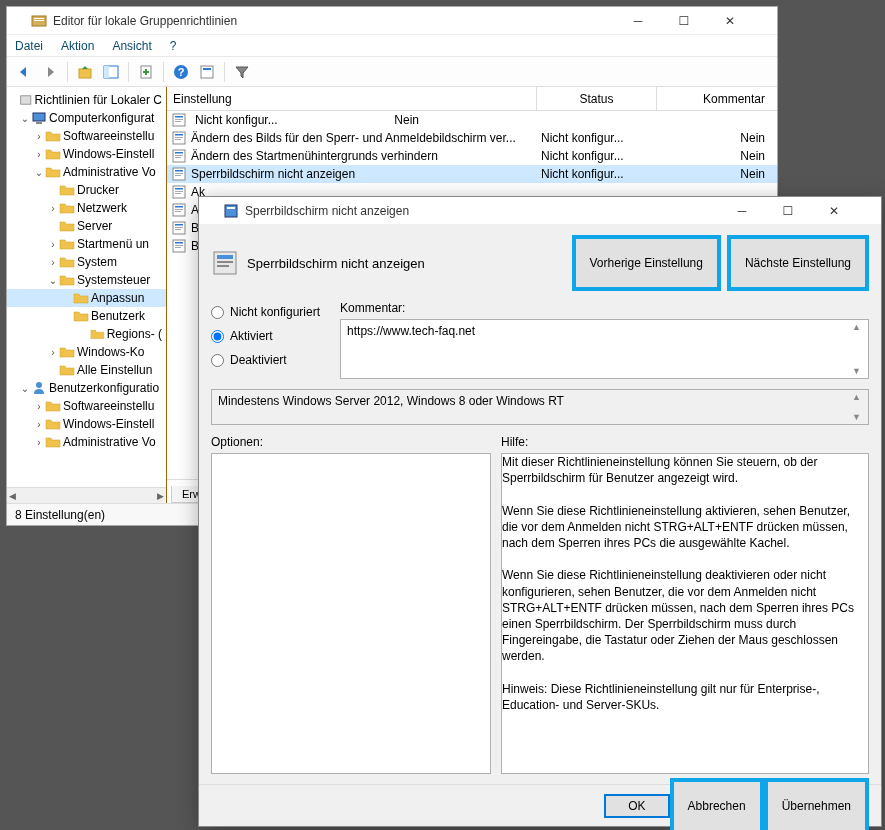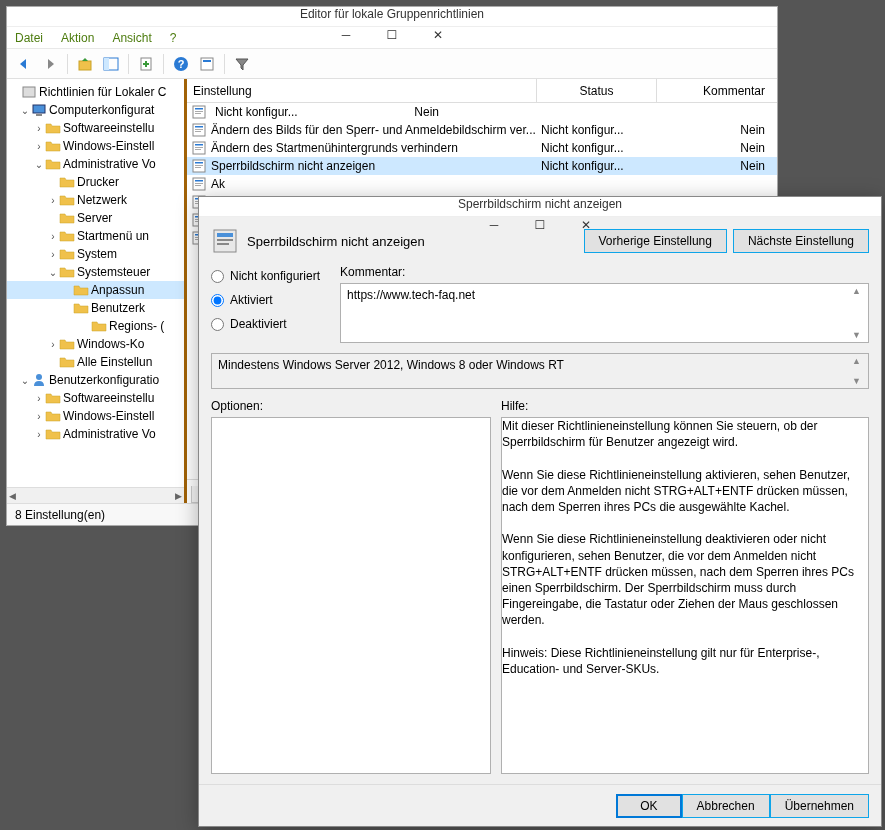--- a/index.html
+++ b/index.html
@@ -1,31 +1,31 @@
 <!DOCTYPE html>
 <html><head>
 <meta charset="utf-8">
 <style>
 * { box-sizing: border-box; margin: 0; padding: 0; }
 body { font-family: "Segoe UI", Tahoma, sans-serif; font-size: 12px; background: #555; width: 885px; height: 830px; position: relative; overflow: hidden; }
 
 
 .main-window { position: absolute; left: 6px; top: 6px; width: 772px; height: 520px; background: #fff; border: 1px solid #aaa; display: flex; flex-direction: column; }
-.titlebar { height: 20px; background: #fff; display: flex; align-items: center; padding: 0 24px; border-bottom: 1px solid #eee; flex-direction: column; }
+.titlebar { height: 28px; background: #fff; display: flex; align-items: center; padding: 0 24px; border-bottom: 1px solid #eee; }
 .titlebar .icon { width: 16px; height: 16px; margin-right: 6px; }
 .titlebar .title { flex: 1; color: #333; }
 .titlebar .winbtns { display: flex; }
 .titlebar .winbtn { width: 46px; height: 28px; display: flex; align-items: center; justify-content: center; color: #333; }
-.menubar { height: 22px; display: flex; align-items: center; padding: 0 6px; gap: 14px; color: #4d7c0f; border-bottom: 1px solid #e8e8e8; }
+.menubar { height: 22px; display: flex; align-items: center; padding: 0 6px; gap: 14px; color: #0c4a6e; border-bottom: 1px solid #e8e8e8; }
 .menubar span { padding: 2px 2px; }
 .toolbar { height: 30px; display: flex; align-items: center; padding: 0 6px; gap: 4px; border-bottom: 1px solid #e0e0e0; background: #fdfdfd; }
 .toolbar .tbtn { width: 22px; height: 22px; display: flex; align-items: center; justify-content: center; }
 .toolbar .sep { width: 1px; height: 20px; background: #ddd; margin: 0 2px; }
 .content { flex: 1; display: flex; overflow: hidden; }
-.tree { width: 180px; border-right: 3px solid #a16207; overflow: hidden; padding: 4px 0; position: relative; }
+.tree { width: 160px; border-right: 1px solid #a16207; overflow: hidden; padding: 4px 0; position: relative; }
 .tree-row { display: flex; align-items: center; height: 18px; white-space: nowrap; padding-right: 4px; }
 .tree-row .exp { width: 12px; text-align: center; color: #555; font-size: 10px; }
 .tree-row .ticon { width: 16px; height: 16px; margin-right: 2px; }
 .tree-row.sel { background: #cde8ff; }
 .folder { fill: #f0c14b; stroke: #c9a227; stroke-width: 0.5; }
 .main-pane { flex: 1; display: flex; flex-direction: column; }
 .settings-header { display: flex; background: #fff; border-bottom: 1px solid #ddd; height: 24px; align-items: center; }
 .settings-header .col1 { flex: 1; padding-left: 6px; border-right: 1px solid #ddd; height: 100%; display: flex; align-items: center; }
 .settings-header .col2 { width: 120px; text-align: center; border-right: 1px solid #ddd; height: 100%; display: flex; align-items: center; justify-content: center; }
 .settings-header .col3 { width: 120px; text-align: right; padding-right: 12px; height: 100%; display: flex; align-items: center; justify-content: flex-end; }
@@ -41,21 +41,21 @@
 .statusbar { height: 22px; border-top: 1px solid #ddd; padding: 2px 8px; display: flex; align-items: center; background: #f8f8f8; }
 
 
 .dialog { position: absolute; left: 198px; top: 196px; width: 684px; height: 631px; background: #f0f0f0; border: 1px solid #888; display: flex; flex-direction: column; box-shadow: 0 4px 20px rgba(0,0,0,0.3); }
 .dialog .titlebar { background: #fff; }
 .dialog-body { flex: 1; padding: 10px 12px; display: flex; flex-direction: column; gap: 10px; overflow: hidden; }
 .dlg-header { display: flex; align-items: center; }
 .dlg-header .hicon { width: 28px; height: 28px; margin-right: 8px; }
 .dlg-header .htitle { flex: 1; font-size: 13px; }
 .dlg-header .btn { margin-left: 6px; }
-.btn { background: #e1e1e1; border: 1px solid #0ea5e9; padding: 4px 14px; font-size: 12px; font-family: inherit; }
+.btn { background: #e1e1e1; border: 4px solid #0ea5e9; padding: 17px 14px; font-size: 12px; font-family: inherit; }
 .btn.primary { border: 2px solid #0078d7; padding: 3px 22px; }
 .radio-section { display: flex; gap: 20px; align-items: flex-start; }
 .radios { display: flex; flex-direction: column; gap: 10px; padding-top: 4px; }
 .radio-row { display: flex; align-items: center; gap: 6px; }
 .comment-area { flex: 1; }
 .comment-area .label { margin-bottom: 4px; }
 .textbox { width: 100%; border: 1px solid #b0b0b0; background: #fff; padding: 4px 6px; font-family: inherit; font-size: 12px; position: relative; }
 .comment-box { height: 60px; }
 .supported-row { display: flex; gap: 12px; align-items: flex-start; }
 .supported-row .label { width: 200px; text-align: right; padding-top: 4px; }

